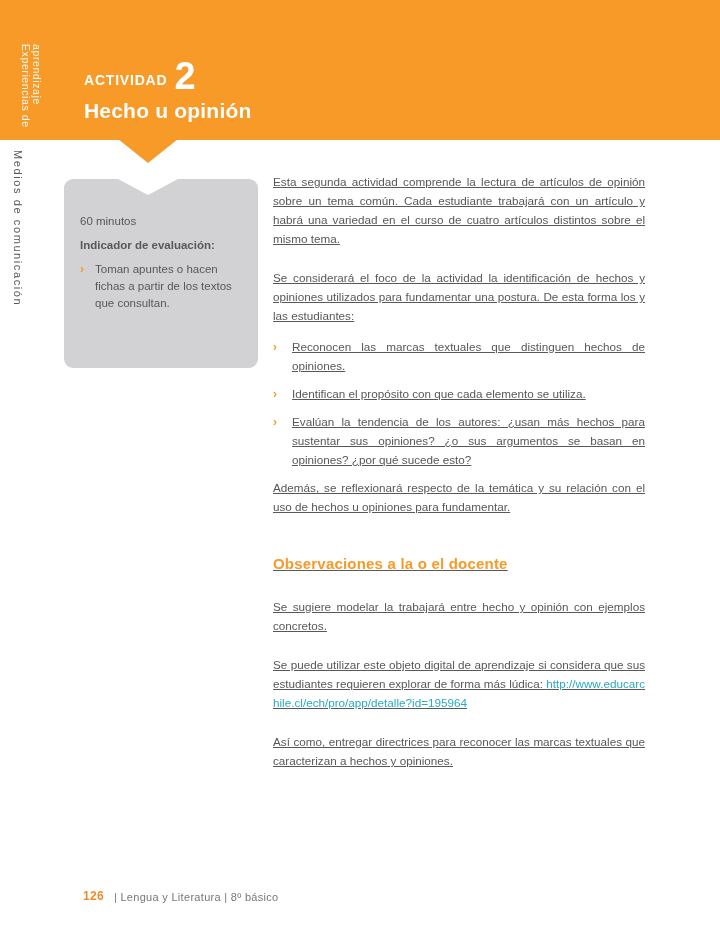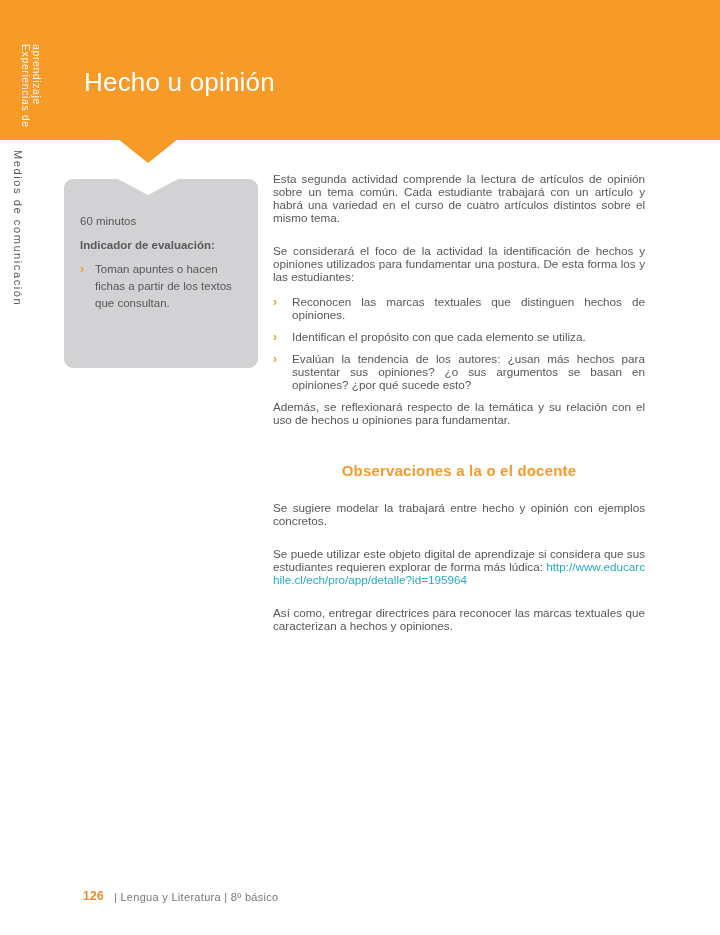--- a/index.html
+++ b/index.html
@@ -19,21 +19,21 @@
   .rail-top {
     position:absolute; left:20px; top:44px; height:96px;
     writing-mode:vertical-lr;
     color:#ffffff; font-size:10.5px; line-height:11px; letter-spacing:0.6px;
     opacity:0.92;
   }
   .header-text { position:absolute; left:84px; top:60px; color:#ffffff; }
   .activity-row { display:flex; align-items:flex-end; gap:7px; }
   .activity-label { font-weight:bold; font-size:14px; letter-spacing:0.8px; padding-bottom:4px; }
   .activity-number { font-weight:bold; font-size:38px; line-height:0.85; }
-  .activity-title { font-weight:normal; font-size:26px; margin-top:7px; letter-spacing:0.2px; }
+  .activity-title { font-weight:bold; font-size:21px; margin-top:7px; letter-spacing:0.2px; }
   .header-arrow {
     position:absolute; left:118px; top:139px;
     width:0; height:0;
     border-left:30px solid transparent;
     border-right:30px solid transparent;
     border-top:24px solid #f79a28;
   }
   
   .rail-bottom {
     position:absolute; left:12px; top:150px;
@@ -57,46 +57,50 @@
   .info-row { margin-bottom:7px; }
   .info-label { font-weight:bold; }
   .info-bullet { position:relative; padding-left:15px; margin-top:2px; }
   .bullet-marker {
     position:absolute; left:0; top:0;
     color:#f79a28; font-weight:bold; font-size:12px;
   }
   
   .content {
     position:absolute; left:273px; top:172px; width:372px;
-    font-size:11.7px; line-height:13px; text-align:justify;
+    font-size:11.7px; line-height:19px; text-align:justify;text-decoration:underline;
   }
   .content p.para { margin-bottom:20px; }
   .bullet-list { margin-top:-8px; margin-bottom:8px; }
   .bullet-item { position:relative; padding-left:19px; margin-bottom:9px; }
   .bullet-item .bullet-marker { top:1px; }
   .obs-heading {
     color:#f79a28; font-weight:bold; font-size:15px;
-    margin:38px 0 24px 0; text-align:center; letter-spacing:0.2px;
+    margin:38px 0 24px 0; text-align:left; letter-spacing:0.2px;
   }
   .link { color:#29abc0; text-decoration:none; word-break:break-all; }
   
   .footer {
     position:absolute; left:83px; top:889px;
     font-size:11px; letter-spacing:0.3px;
     display:flex; align-items:flex-end; gap:10px;
   }
   .page-number { color:#ef8a2a; font-weight:bold; font-size:12px; }
   .footer-text { color:#77777a; }
 </style>
 </head>
 <body>
 
 <div class="header-band">
   <div class="rail-top">Experiencias de aprendizaje</div>
   <div class="header-text">
+    <div class="activity-row">
+      <span class="activity-label">ACTIVIDAD</span>
+      <span class="activity-number">2</span>
+    </div>
     <div class="activity-title">Hecho u opinión</div>
   </div>
 </div>
 <div class="header-arrow"></div>
 
 <div class="rail-bottom">Medios de comunicación</div>
 
 <aside class="info-box">
   <div class="info-notch"></div>
   <p class="info-row"><span>60 minutos</span></p>

